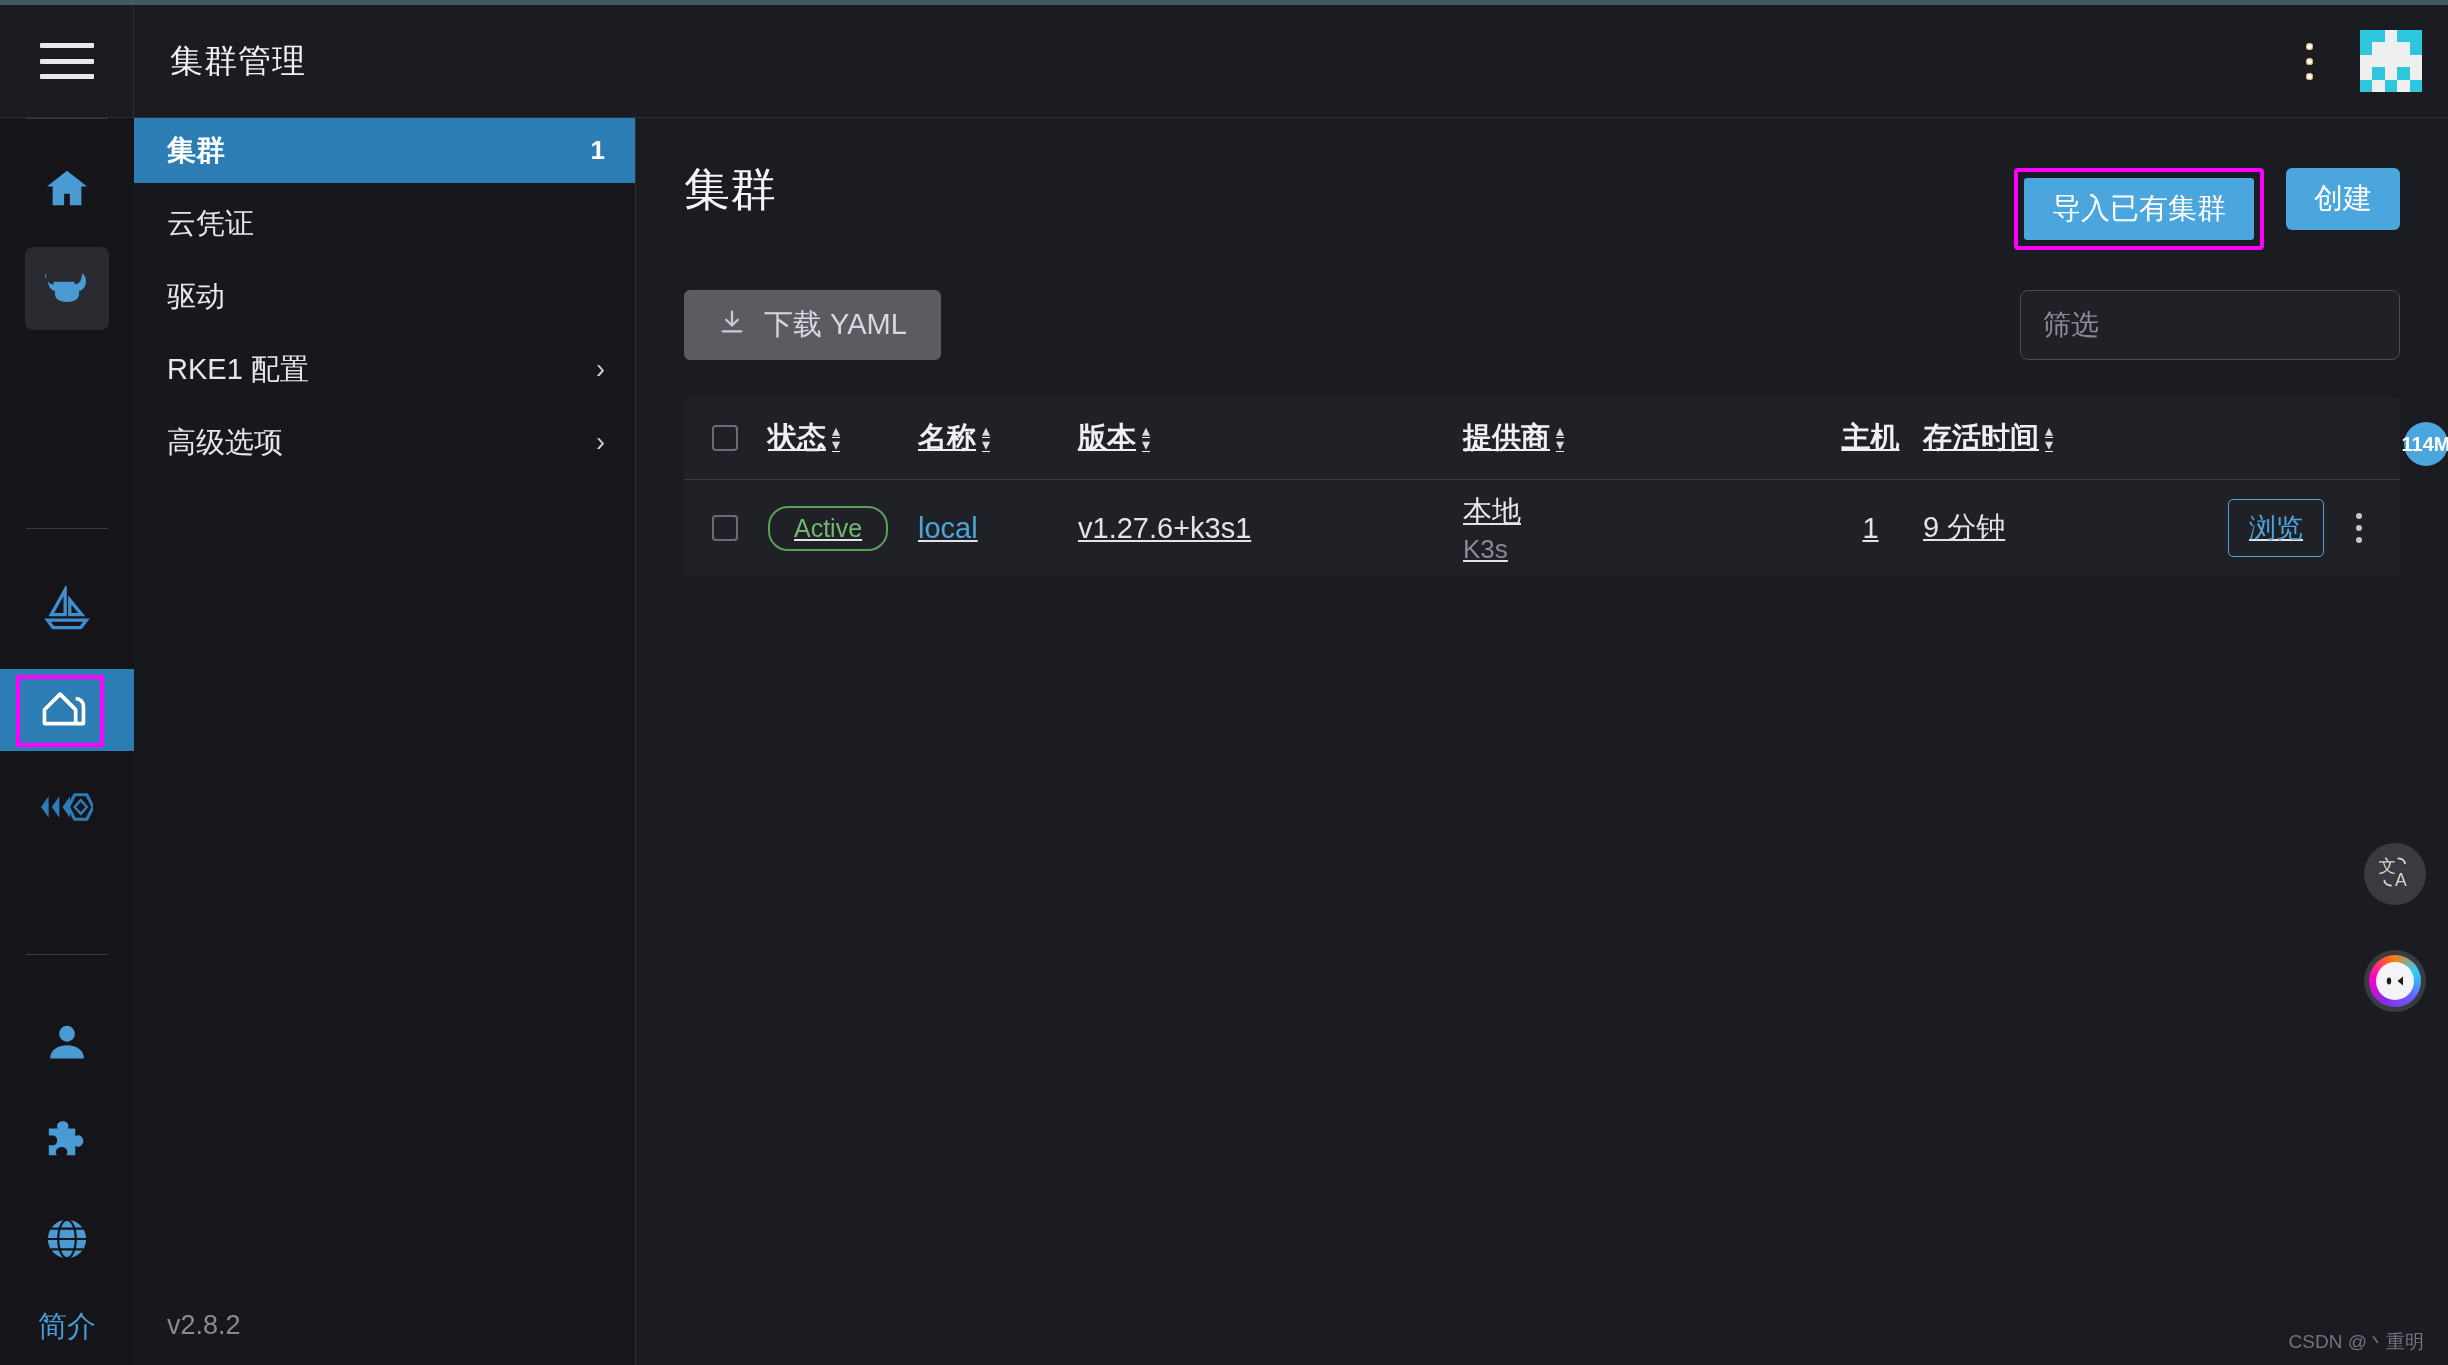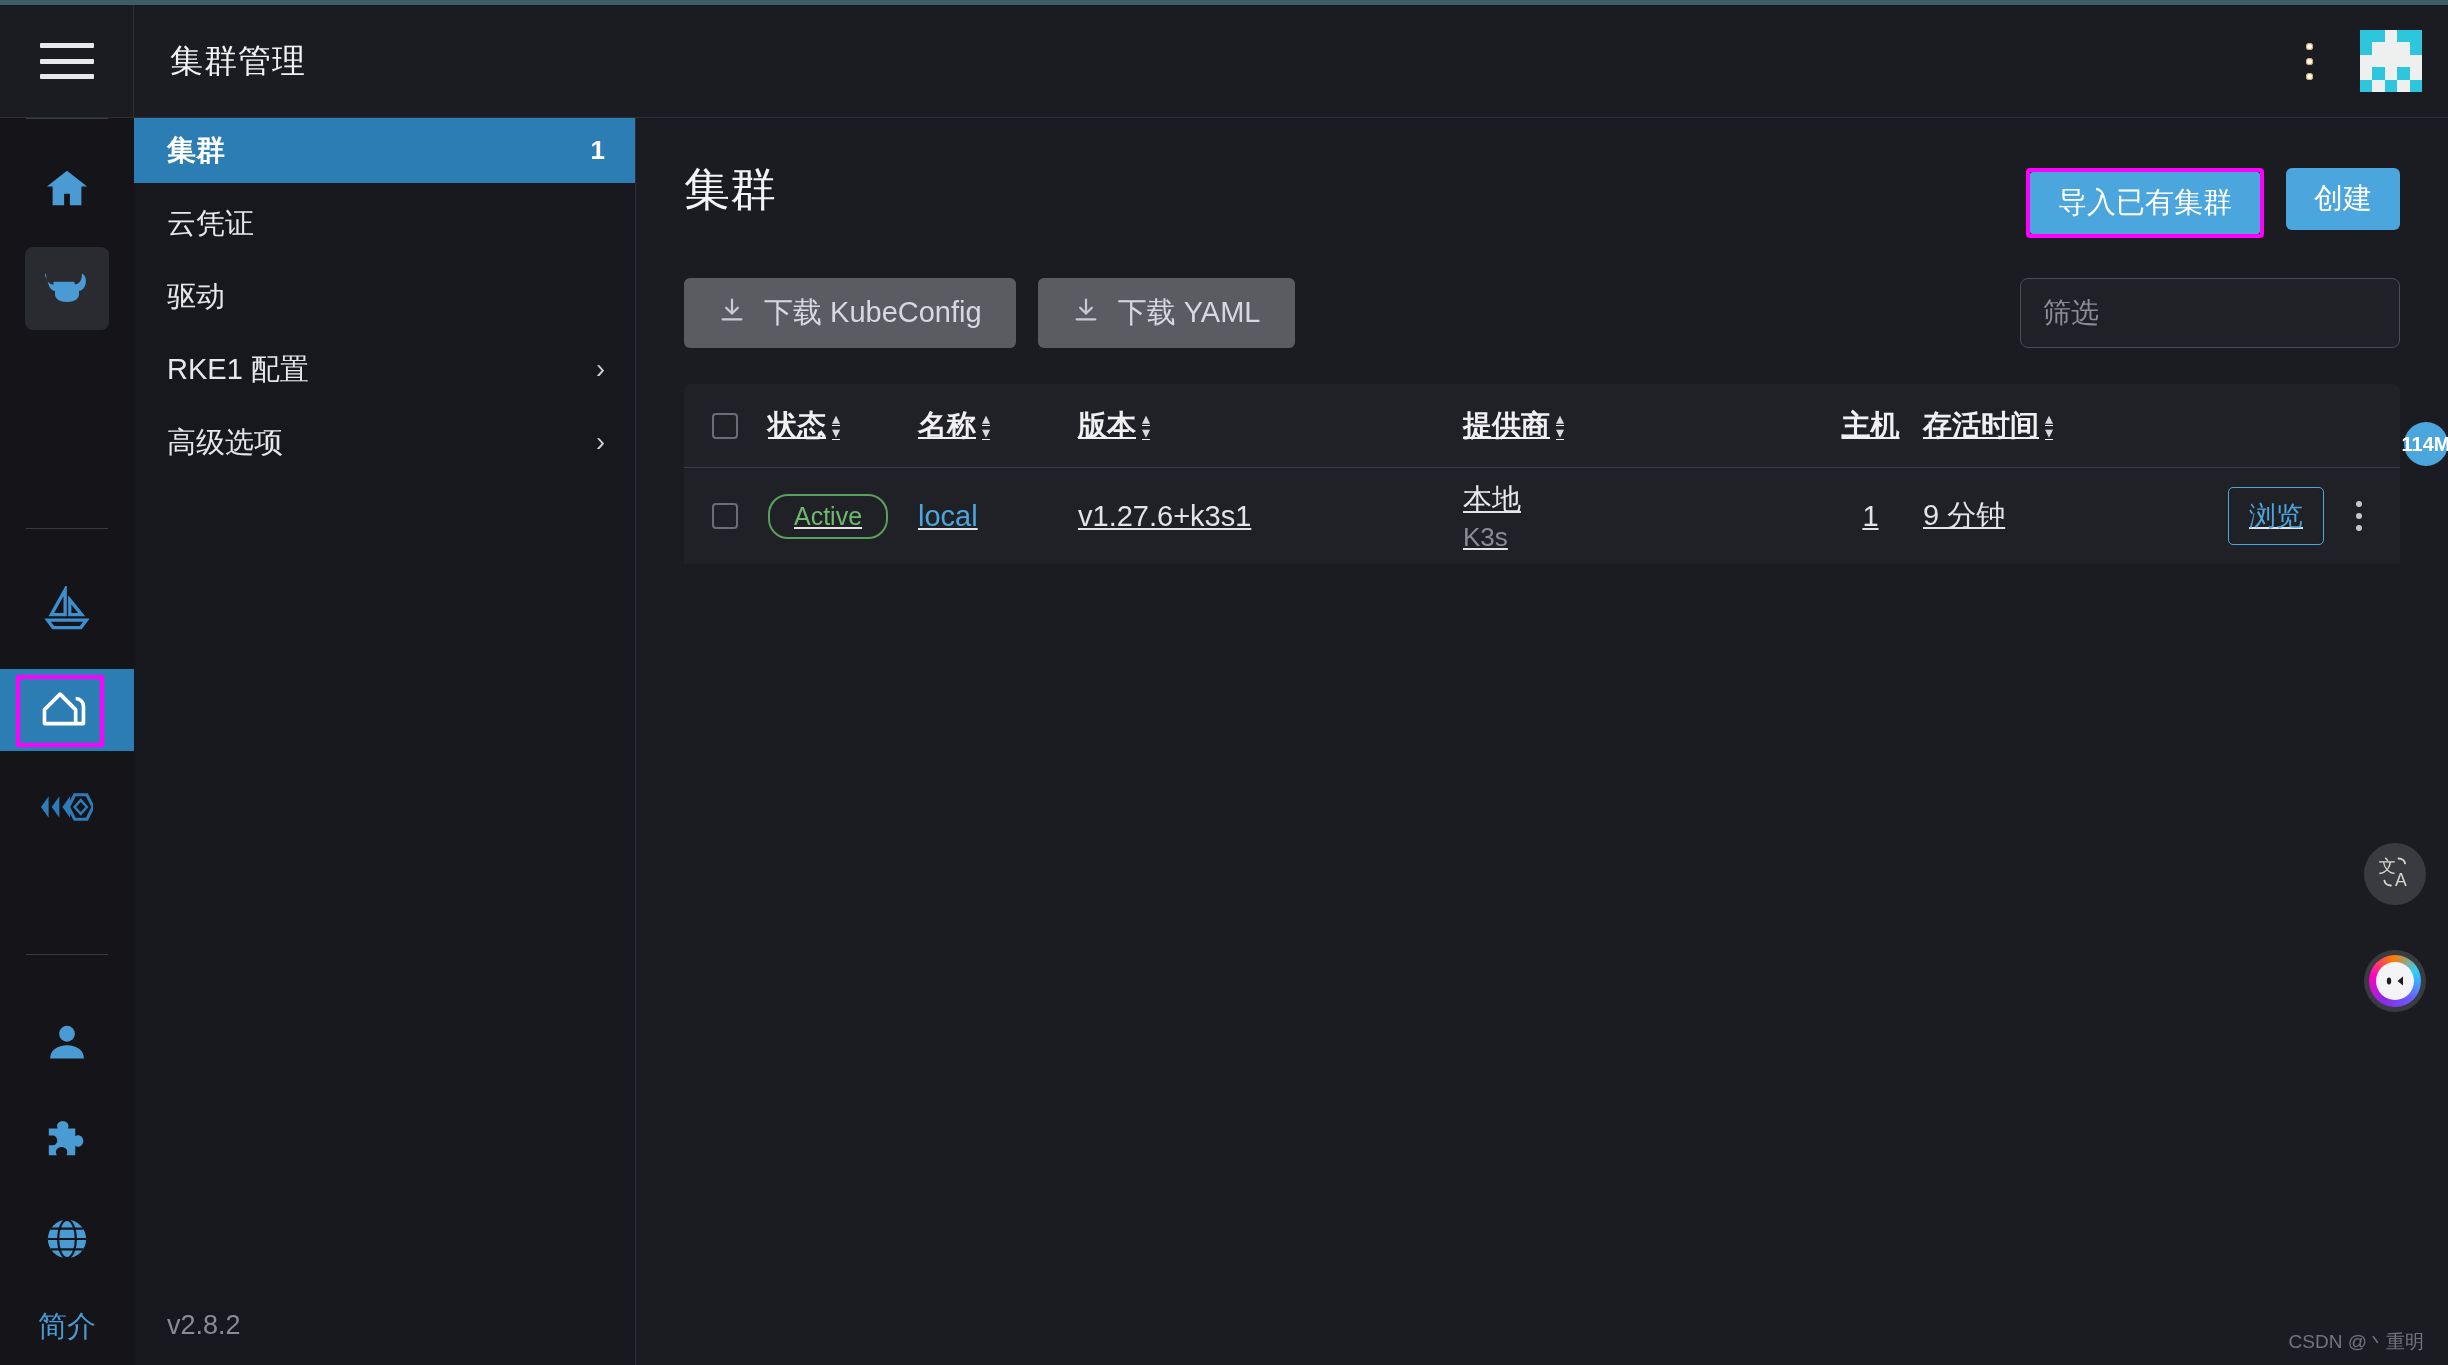--- a/index.html
+++ b/index.html
@@ -124,21 +124,21 @@
     display: flex; align-items: flex-start; padding-top: 42px;
   }
   .page-title { font-size: 46px; color: #f4f4f6; line-height: 1.3; }
   .head-actions { margin-left: auto; display: flex; gap: 22px; padding-top: 8px; }
   .btn-primary {
     background: #4ba6dd; color: #ffffff; border: none;
     font-size: 29px; padding: 0 28px; height: 62px; border-radius: 6px;
     cursor: pointer; font-family: inherit;
     display: flex; align-items: center; justify-content: center;
   }
-  .btn-wrap-hl { border: 4px solid #ff00ff; border-radius: 4px; padding: 0; }
+  .btn-wrap-hl { border: 4px solid #ff00ff; border-radius: 4px; padding: 6px; }
   .btn-wrap-hl .btn-primary { border-radius: 3px; }
 
   .toolbar {
     display: flex; align-items: center; margin-top: 40px;
   }
   .btn-secondary {
     background: #5b5c62; color: #d7d8e0; border: none;
     font-size: 29px; height: 70px; padding: 0 34px; border-radius: 6px;
     display: flex; align-items: center; gap: 18px;
     cursor: pointer; font-family: inherit;
@@ -422,30 +422,20 @@
 
     <div class="toolbar">
       <button class="btn-secondary">
         <span>
           <svg width="28" height="28" viewBox="0 0 24 24" fill="none" stroke="#c9cad3" stroke-width="1.9" stroke-linecap="round">
             <path d="M12 3v11"></path>
               <path d="M7 10l5 5 5-5"></path>
               <path d="M4 20h16"></path>
           </svg>
         </span>
-        <span>下载 KubeConfig</span>
-      </button>
-      <button class="btn-secondary">
-        <span>
-          <svg width="28" height="28" viewBox="0 0 24 24" fill="none" stroke="#c9cad3" stroke-width="1.9" stroke-linecap="round">
-            <path d="M12 3v11"></path>
-              <path d="M7 10l5 5 5-5"></path>
-              <path d="M4 20h16"></path>
-          </svg>
-        </span>
         <span>下载 YAML</span>
       </button>
       <input class="filter-box" placeholder="筛选" style="">
     </div>
 
     <div class="table">
       <div class="trow thead">
         <div class="cell c-check">
           <span class="checkbox"></span>
         </div>

